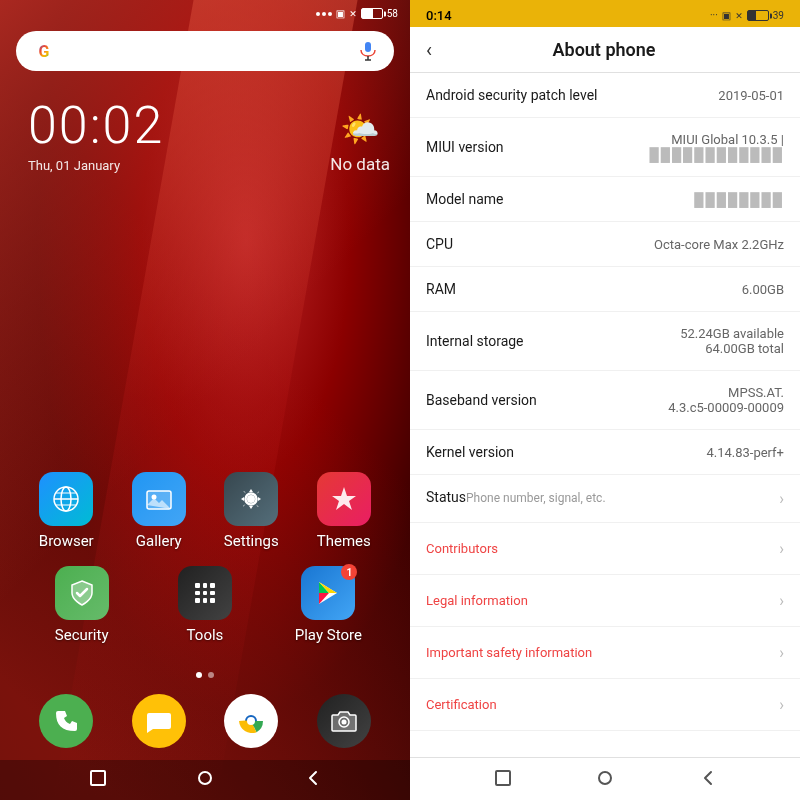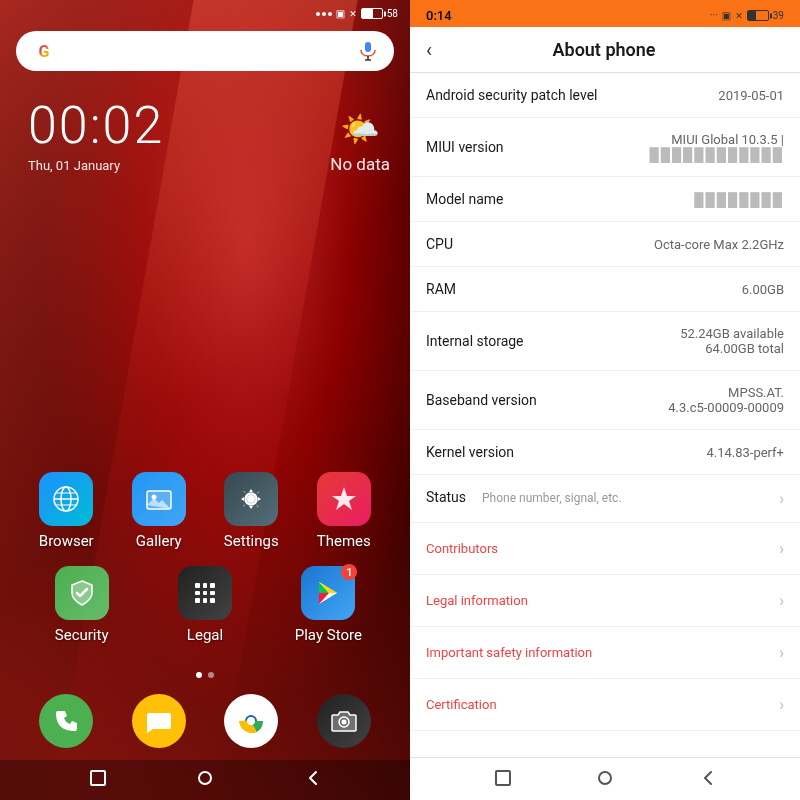--- a/index.html
+++ b/index.html
@@ -200,21 +200,21 @@
     
     .right-panel {
       width: 390px;
       height: 800px;
       background: #f5f5f5;
       display: flex;
       flex-direction: column;
     }
 
     .status-bar-right {
-      background: #f97316;
+      background: #eab308;
       display: flex; justify-content: space-between; align-items: center;
       padding: 8px 16px 4px;
       font-size: 12px;
     }
 
     .status-time { font-size: 13px; font-weight: 500; }
 
     .status-icons-right { display: flex; align-items: center; gap: 4px; }
 
     .battery-right {
@@ -258,21 +258,21 @@
 
     .settings-value {
       font-size: 13px; color: #666; text-align: right; max-width: 200px;
     }
 
     .settings-value-blurred {
       font-size: 13px; color: #bbb; text-align: right; letter-spacing: 2px;
     }
 
     .settings-sub {
-      font-size: 12px; color: #999; margin-top: 2px; margin-left: 16px;
+      font-size: 12px; color: #999; margin-top: 2px;
     }
 
     .chevron {
       color: #bbb; font-size: 16px; margin-left: 8px; flex-shrink: 0;
     }
 
     .section-clickable {
       display: flex; justify-content: space-between; align-items: center;
       padding: 16px 16px;
       border-bottom: 1px solid #f0f0f0;
@@ -424,21 +424,21 @@
               <div style="background:white;border-radius:1px;"></div>
               <div style="background:white;border-radius:1px;"></div>
               <div style="background:white;border-radius:1px;"></div>
               <div style="background:white;border-radius:1px;"></div>
               <div style="background:white;border-radius:1px;"></div>
               <div style="background:white;border-radius:1px;"></div>
               <div style="background:white;border-radius:1px;"></div>
               <div style="background:white;border-radius:1px;"></div>
             </div>
           </div>
-          <span class="app-label">Legal</span>
+          <span class="app-label">Tools</span>
         </div>
         <div class="app-item">
           <div class="app-icon icon-playstore" style="position:relative;">
             <div class="badge">1</div>
             <svg width="32" height="32" viewBox="0 0 32 32" fill="none">
               <path d="M7 5l18 11-18 11V5z" fill="white"></path>
               <path d="M7 5l10 11-10 0V5z" fill="#00C853"></path>
               <path d="M7 27l10-11-10 0v11z" fill="#FF1744"></path>
               <path d="M7 5l18 11-8 0L7 5z" fill="#FFD600"></path>
             </svg>

